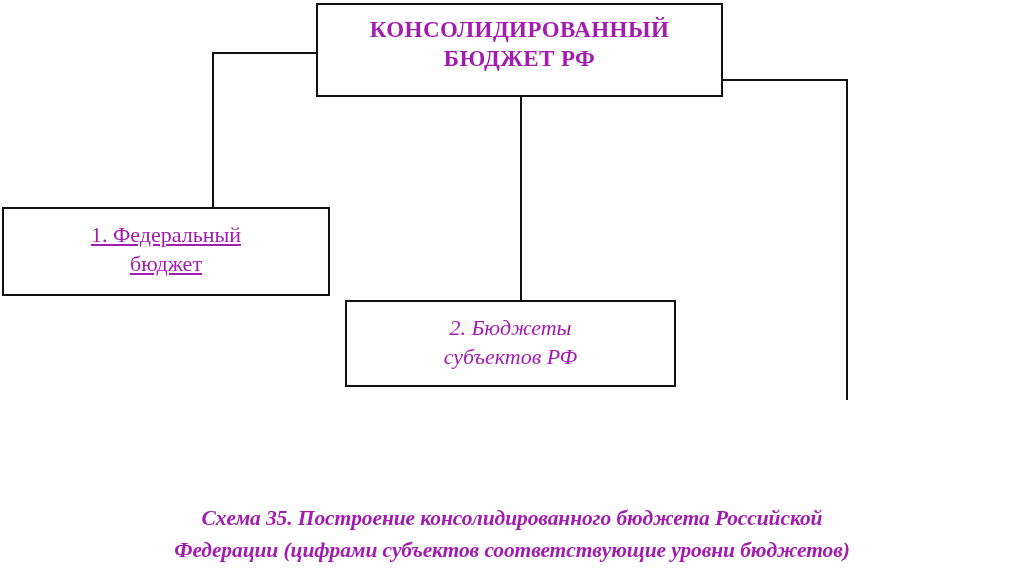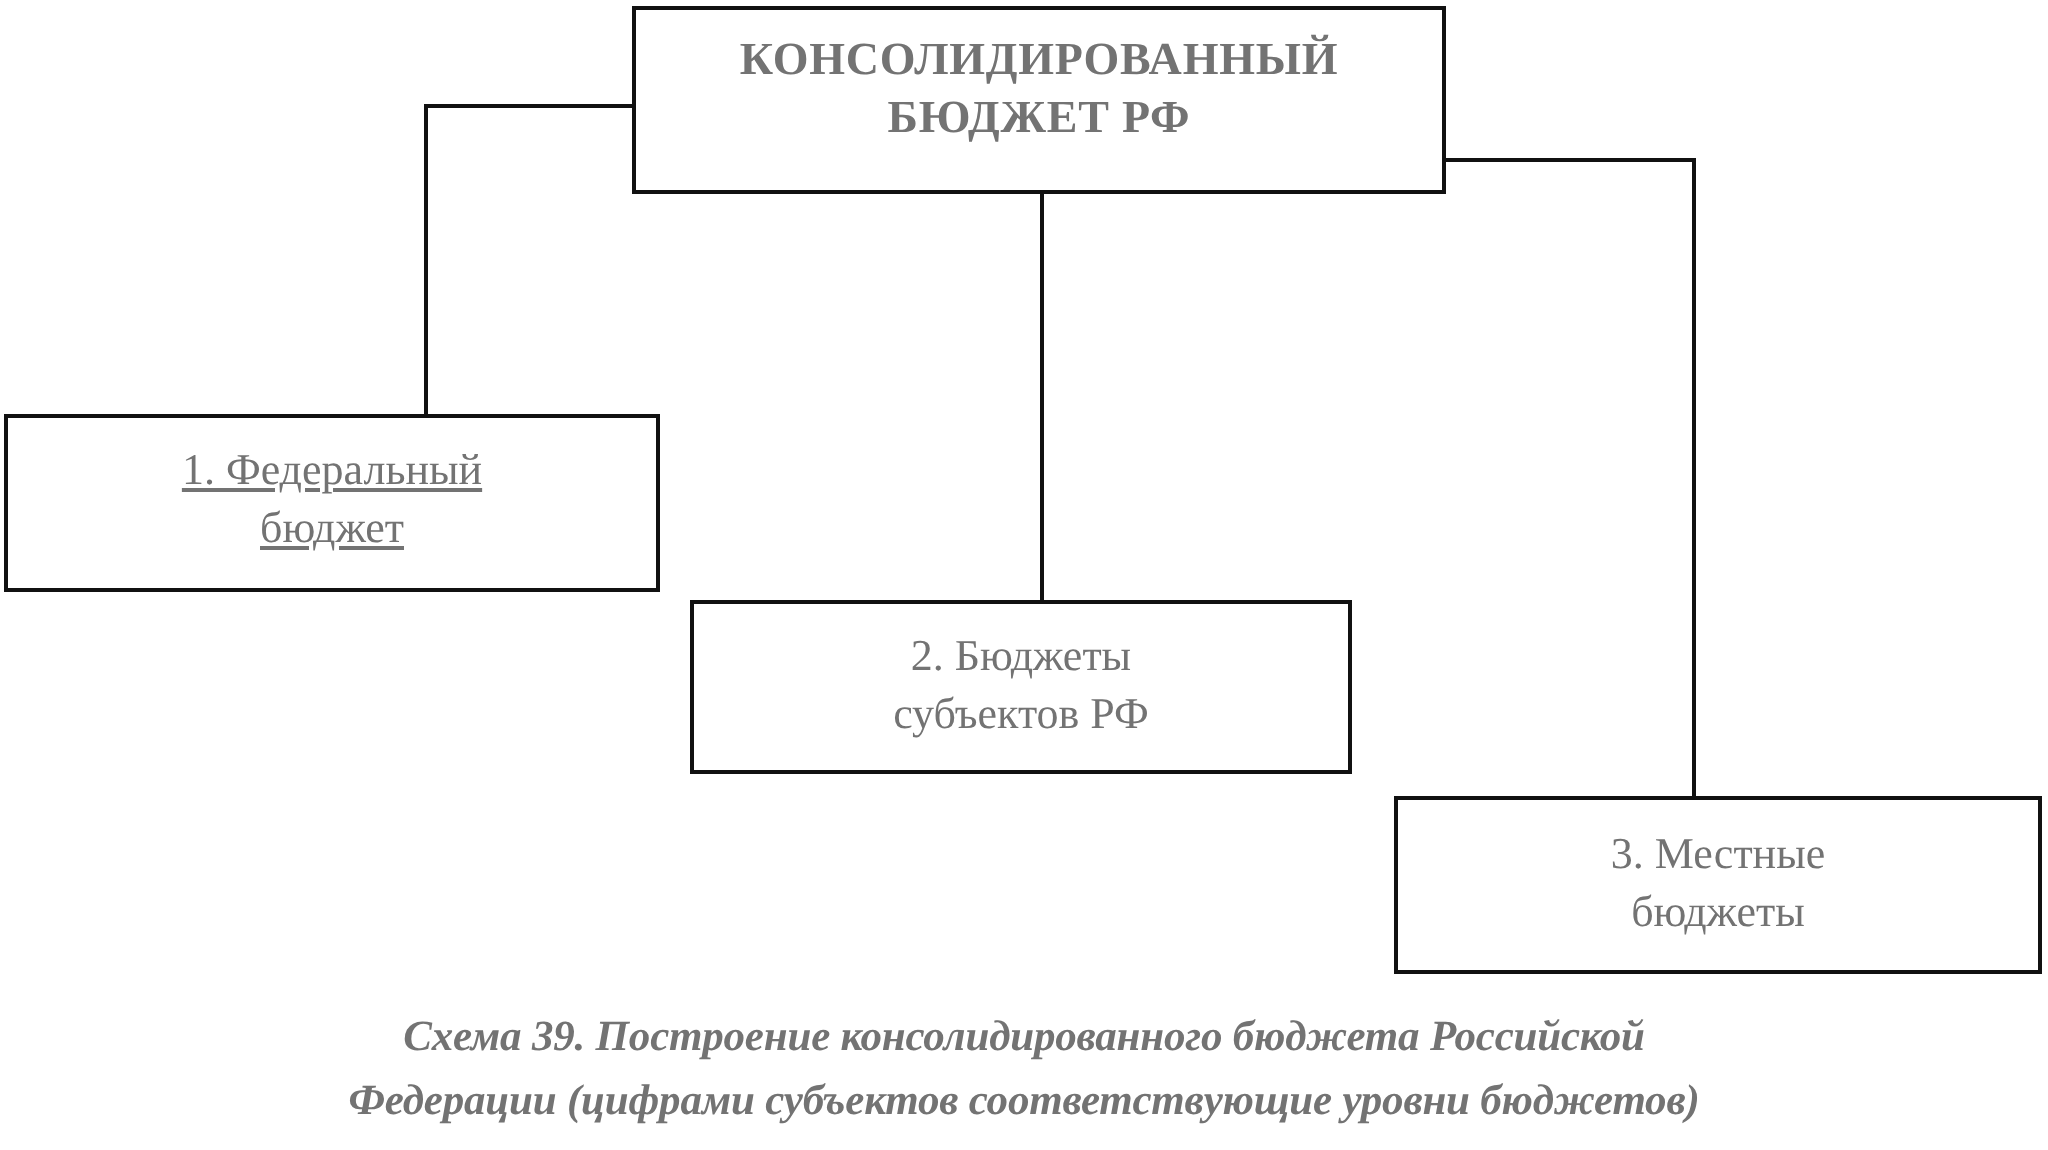--- a/index.html
+++ b/index.html
@@ -7,21 +7,21 @@
     padding: 0;
     background: #ffffff;
   }
   #canvas {
     position: relative;
     width: 1024px;
     height: 575px;
     background: #ffffff;
     overflow: hidden;
     font-family: "Liberation Serif", "DejaVu Serif", serif;
-    color: #737373;
+    color: #a21caf;
   }
 
   
   .node {
     position: absolute;
     box-sizing: border-box;
     border: 2px solid #111111;
     background: #ffffff;
     display: flex;
     align-items: center;
@@ -65,20 +65,21 @@
 
   #node-subjects {
     left: 345px;
     top: 300px;
     width: 331px;
     height: 87px;
   }
   #node-subjects .label {
     font-size: 22px;
     transform: translateY(-1px);
+    font-style: italic;
   }
 
   #node-local {
     left: 697px;
     top: 398px;
     width: 324px;
     height: 89px;
   }
   #node-local .label {
     font-size: 22px;
@@ -142,23 +143,19 @@
   <div class="node" id="node-federal">
     <span class="label">1. Федеральный
 бюджет</span>
   </div>
 
   <div class="node" id="node-subjects">
     <span class="label">2. Бюджеты
 субъектов РФ</span>
   </div>
 
-  <div class="node" id="node-local">
-    <span class="label">3. Местные
-бюджеты</span>
-  </div>
 
   <div id="caption">
-    <span class="cap-line">Схема 39. Построение консолидированного бюджета Российской</span>
+    <span class="cap-line">Схема 35. Построение консолидированного бюджета Российской</span>
     <span class="cap-line">Федерации (цифрами субъектов соответствующие уровни бюджетов)</span>
   </div>
 
 </div>
 
 </body></html>

